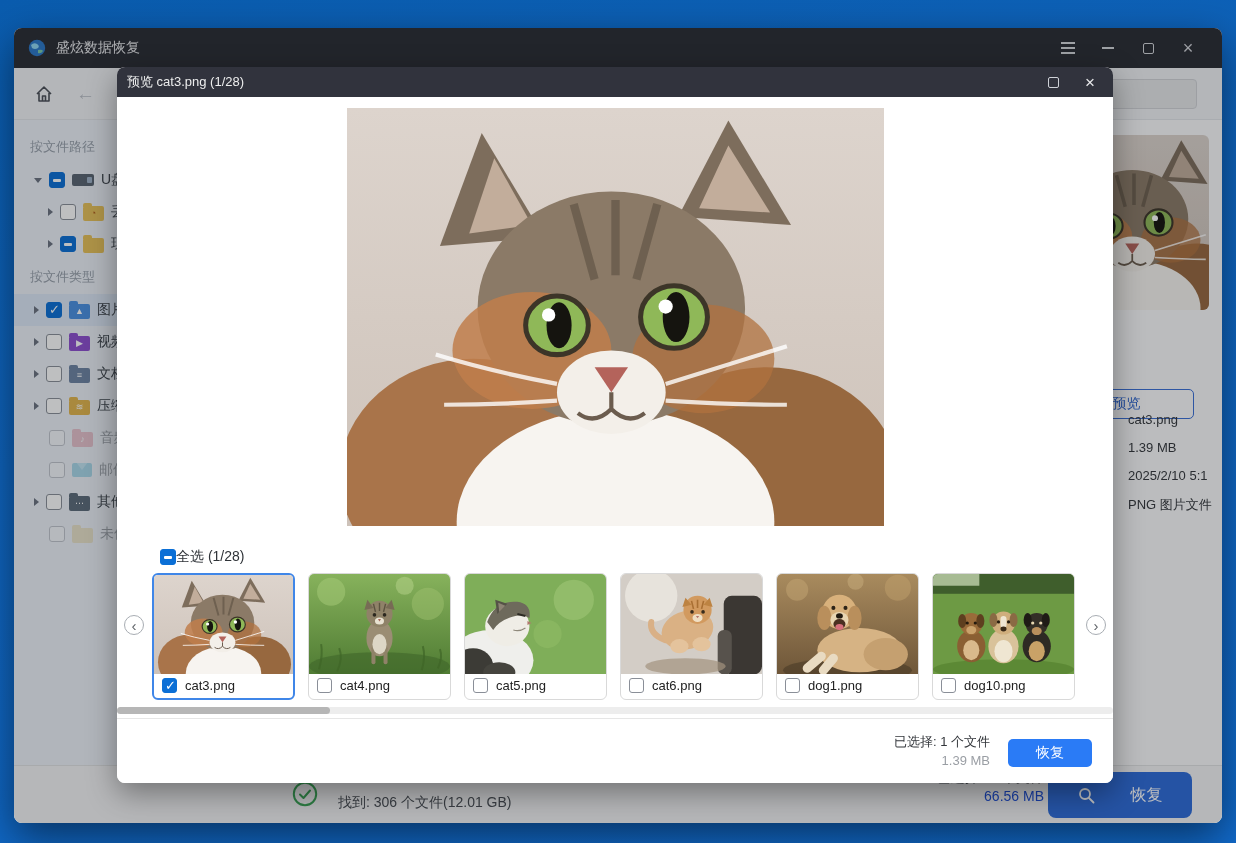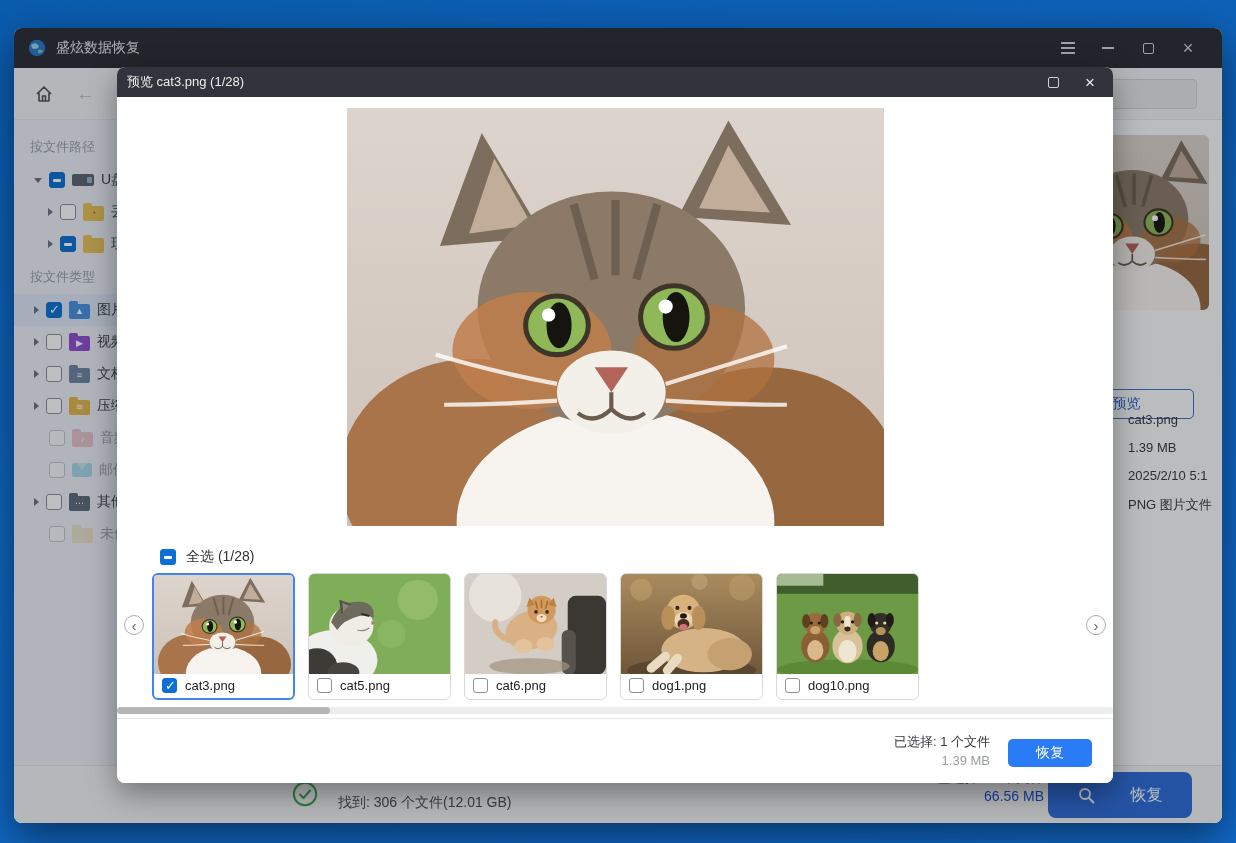--- a/index.html
+++ b/index.html
@@ -106,21 +106,21 @@
     background:#fff; border-radius:8px; overflow:hidden; z-index:10;
     box-shadow:0 10px 30px rgba(0,0,0,.38);
   }
   .dlg-titlebar { height:30px; background:#31333d; display:flex; align-items:center; padding:0 10px; color:#eceded; font-size:13px; }
   .dlg-controls { margin-left:auto; display:flex; align-items:center; gap:26px; padding-right:8px; }
   .dlg-max { width:11px; height:11px; border:1.2px solid #cfd2d8; border-radius:2px; }
   .dlg-close { color:#e8e9eb; font-size:17px; line-height:1; }
 
   .preview-img { display:block; margin:11px auto 0; width:537px; height:418px; }
 
-  .selall-row { position:absolute; left:43px; top:481px; display:flex; align-items:center; gap:10px; font-size:14px; color:#2f3338; }
+  .selall-row { position:absolute; left:43px; top:481px; display:flex; align-items:center; gap:0; font-size:14px; color:#2f3338; }
 
   .thumbs { position:absolute; left:35px; top:506px; display:flex; gap:13px; }
   .card { width:143px; border:1px solid #d9d9d9; border-radius:6px; background:#fff; overflow:hidden; }
   .card.selected { border:2px solid #3f86e8; }
   .card svg.th { display:block; width:100%; height:100px; }
   .card.selected svg.th { height:99px; }
   .card-label { display:flex; align-items:center; gap:8px; padding:4px 8px 5px 8px; font-size:13px; color:#222; }
   .card-label .cb { width:15px; height:15px; }
 
   .chev { position:absolute; top:548px; width:20px; height:20px; border:1.4px solid #a8adb3; border-radius:50%;
@@ -487,20 +487,29 @@
         <svg class="th" viewBox="0 0 140 100" preserveAspectRatio="xMidYMid slice">
             <use href="#s-cat3"></use>
           </svg>
         <div class="card-label">
           <span class="cb checked"></span>
           <span>cat3.png</span>
         </div>
       </div>
       <div class="card">
         <svg class="th" viewBox="0 0 140 100" preserveAspectRatio="xMidYMid slice">
+            <use href="#s-cat4"></use>
+          </svg>
+        <div class="card-label">
+          <span class="cb"></span>
+          <span>cat4.png</span>
+        </div>
+      </div>
+      <div class="card">
+        <svg class="th" viewBox="0 0 140 100" preserveAspectRatio="xMidYMid slice">
             <use href="#s-cat5"></use>
           </svg>
         <div class="card-label">
           <span class="cb"></span>
           <span>cat5.png</span>
         </div>
       </div>
       <div class="card">
         <svg class="th" viewBox="0 0 140 100" preserveAspectRatio="xMidYMid slice">
             <use href="#s-cat6"></use>

